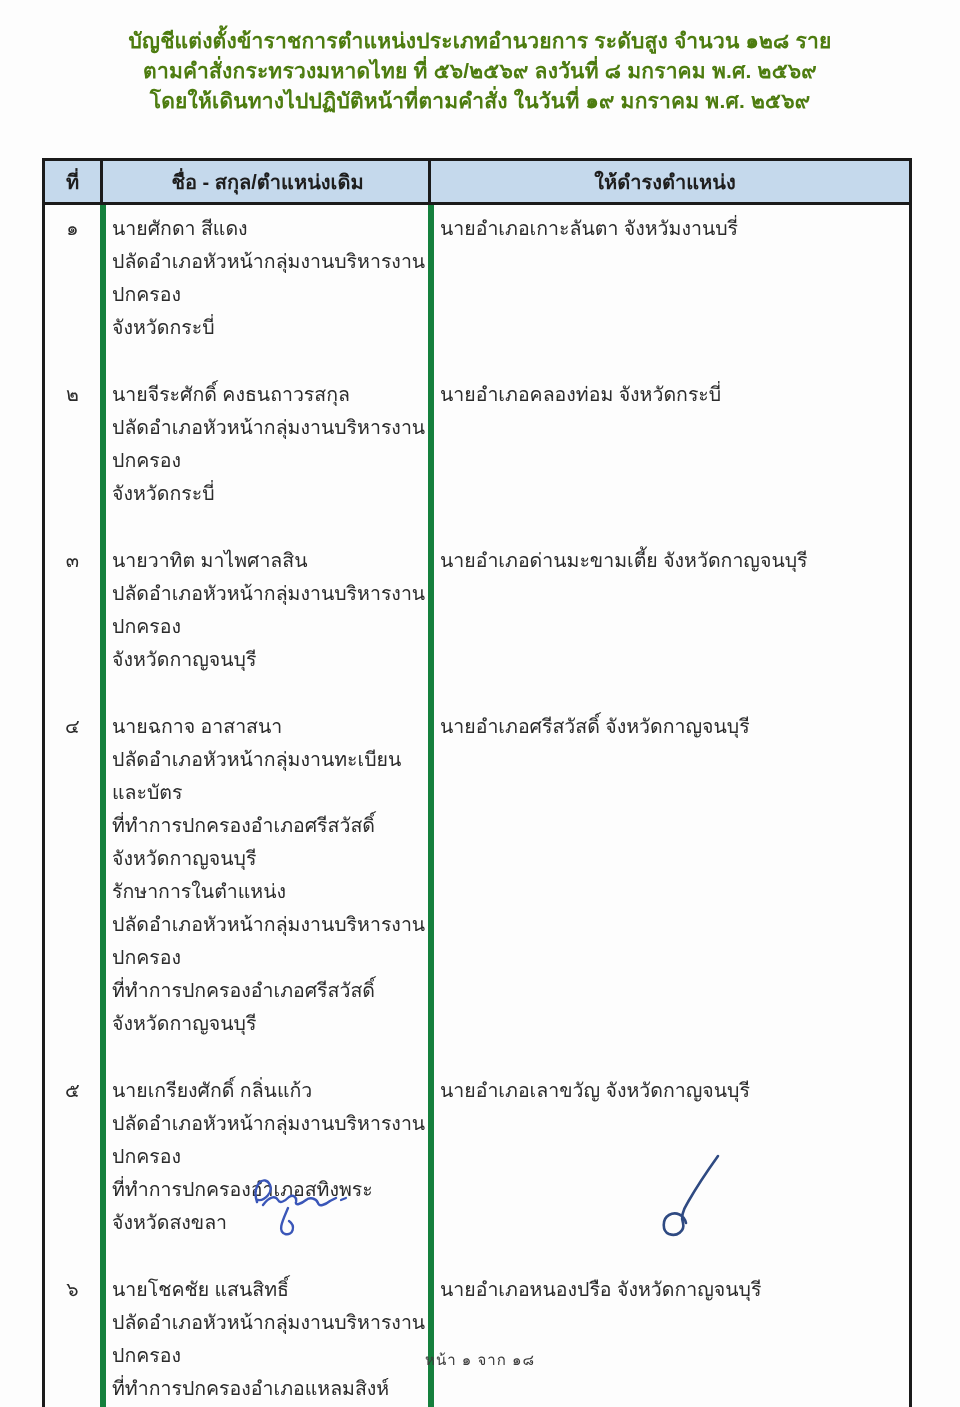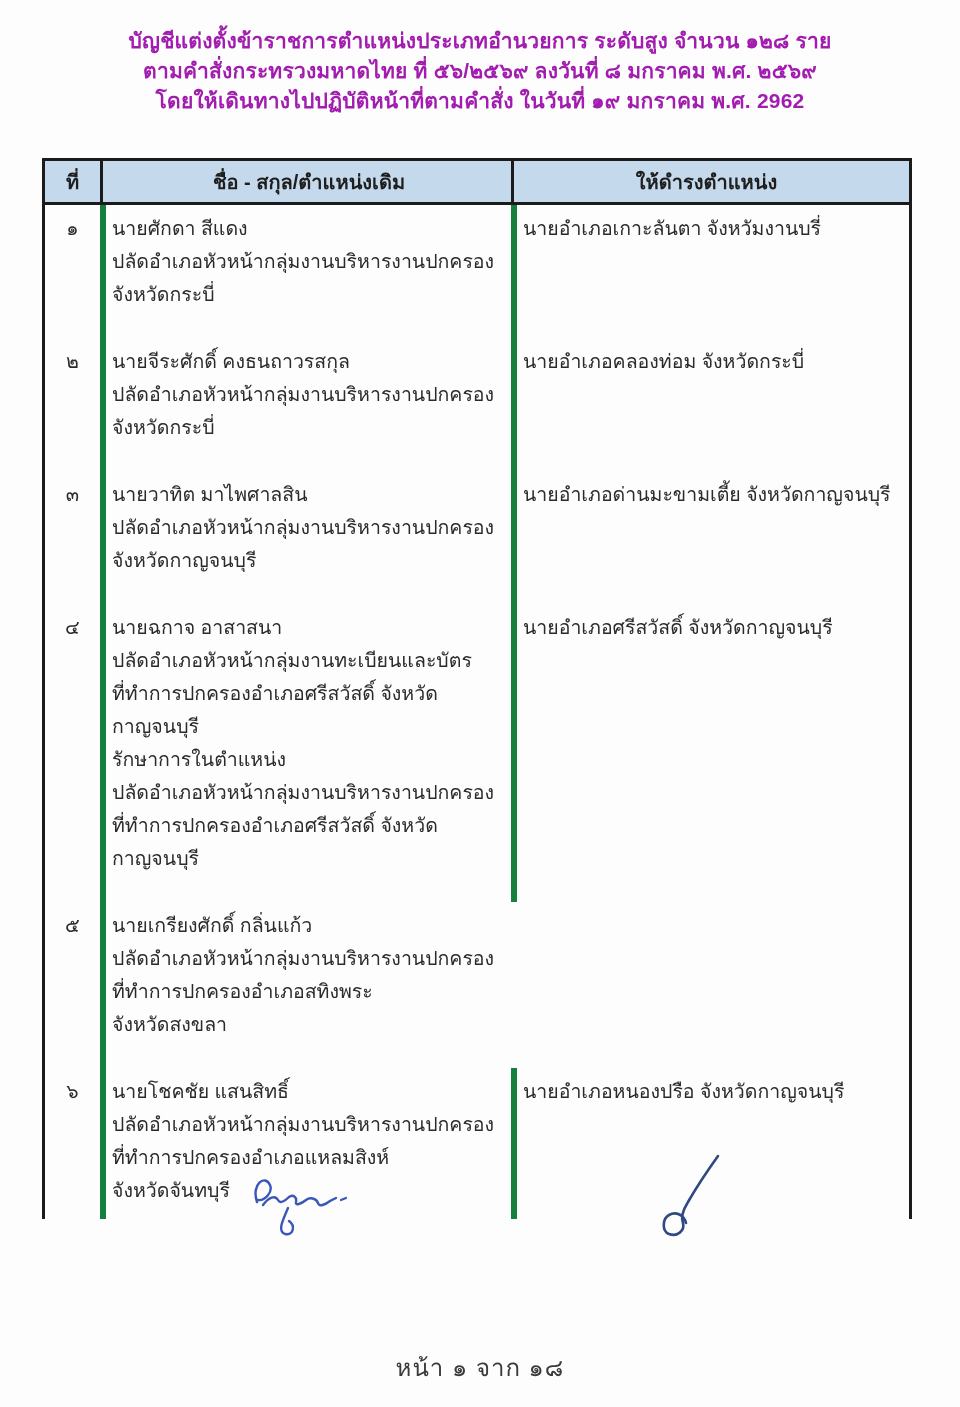--- a/index.html
+++ b/index.html
@@ -11,21 +11,21 @@
     font-family:"Liberation Sans", sans-serif;
     color:#262626;
   }
   
   .title-block{
     position:absolute;top:26px;left:0;width:960px;
     text-align:center;
   }
   .title-line{
     font-size:21px;font-weight:bold;line-height:30px;
-    color:#a21caf;letter-spacing:.2px;
+    color:#4d7c0f;letter-spacing:.2px;
   }
   
   .doc-table{
     position:absolute;top:158px;left:42px;width:870px;
     border-top:3px solid #1b1b1b;
     border-left:3px solid #1b1b1b;
     border-right:3px solid #1b1b1b;
     box-sizing:border-box;
     background:transparent;
   }
@@ -42,43 +42,43 @@
   .th + .th{border-left:3px solid #1b1b1b;}
   .tr{display:flex;align-items:stretch;}
   .td{
     box-sizing:border-box;
     padding-top:7px;padding-bottom:27px;
     font-size:19.5px;line-height:33px;color:#2b2b2b;
   }
   .td + .td{border-left:6px solid #15803d;}
   .tr:last-child .td{padding-bottom:12px;}
   .col-no{width:55px;flex:none;text-align:center;}
-  .col-from{width:411px;flex:none;padding-left:6px;padding-right:2px;}
+  .col-from{width:328px;flex:none;padding-left:6px;padding-right:2px;}
   .col-to{flex:1;padding-left:6px;padding-right:16px;}
   .line{min-height:33px;}
   
   .page-footer{
     position:absolute;top:1348px;left:0;width:960px;
-    text-align:center;font-size:24px;color:#3a3a3a;letter-spacing:1px;
+    text-align:center;font-size:15px;color:#3a3a3a;letter-spacing:1px;
   }
   
   .sig{position:absolute;}
   .sig-left{top:1168px;left:243px;width:112px;height:78px;}
   .sig-right{top:1148px;left:652px;width:84px;height:100px;}
   .sig svg{width:100%;height:100%;}
 </style>
 </head>
 <body>
 
 <div class="page">
 
   <div class="title-block">
     <div class="title-line">บัญชีแต่งตั้งข้าราชการตำแหน่งประเภทอำนวยการ ระดับสูง จำนวน ๑๒๘ ราย</div>
     <div class="title-line">ตามคำสั่งกระทรวงมหาดไทย ที่ ๕๖/๒๕๖๙ ลงวันที่ ๘ มกราคม พ.ศ. ๒๕๖๙</div>
-    <div class="title-line">โดยให้เดินทางไปปฏิบัติหน้าที่ตามคำสั่ง ในวันที่ ๑๙ มกราคม พ.ศ. 2962</div>
+    <div class="title-line">โดยให้เดินทางไปปฏิบัติหน้าที่ตามคำสั่ง ในวันที่ ๑๙ มกราคม พ.ศ. ๒๕๖๙</div>
   </div>
 
   <div class="doc-table">
     <div class="thead">
       <div class="th col-no">ที่</div>
       <div class="th col-from">ชื่อ - สกุล/ตำแหน่งเดิม</div>
       <div class="th col-to">ให้ดำรงตำแหน่ง</div>
     </div>
     <div>
   <div class="tr">
@@ -125,20 +125,21 @@
   </div>
 
   <div class="tr">
     <div class="td col-no">๕</div>
     <div class="td col-from">
             <div class="line">นายเกรียงศักดิ์ กลิ่นแก้ว</div>
             <div class="line">ปลัดอำเภอหัวหน้ากลุ่มงานบริหารงานปกครอง</div>
             <div class="line">ที่ทำการปกครองอำเภอสทิงพระ</div>
             <div class="line">จังหวัดสงขลา</div>
           </div>
+    <div class="td col-to">นายอำเภอเลาขวัญ จังหวัดกาญจนบุรี</div>
   </div>
 
   <div class="tr">
     <div class="td col-no">๖</div>
     <div class="td col-from">
             <div class="line">นายโชคชัย แสนสิทธิ์</div>
             <div class="line">ปลัดอำเภอหัวหน้ากลุ่มงานบริหารงานปกครอง</div>
             <div class="line">ที่ทำการปกครองอำเภอแหลมสิงห์</div>
             <div class="line">จังหวัดจันทบุรี</div>
           </div>

